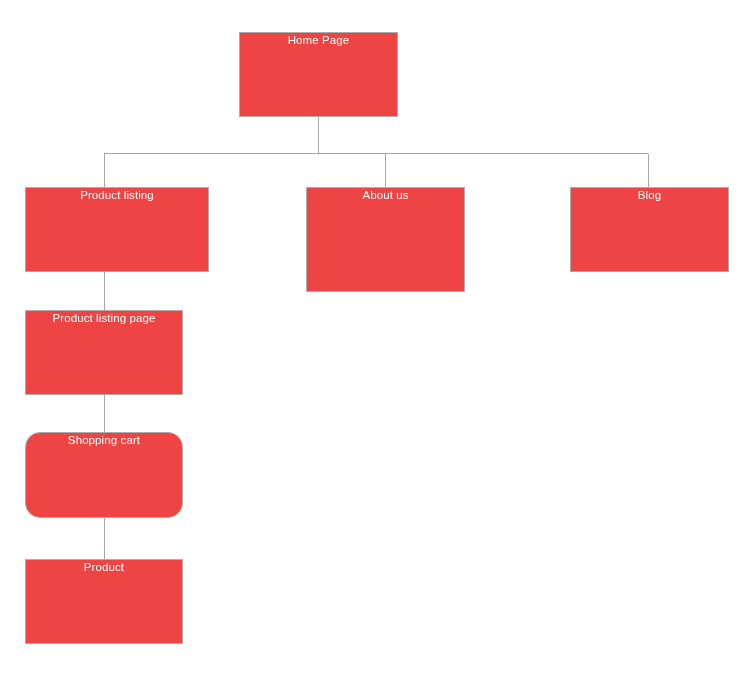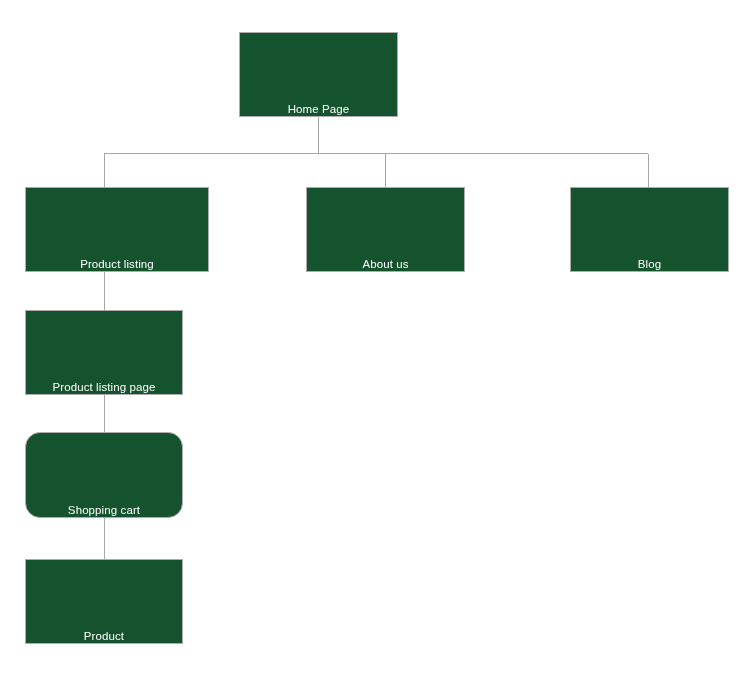--- a/index.html
+++ b/index.html
@@ -25,24 +25,24 @@
     position: absolute;
     left: 0;
     top: 0;
     width: 750px;
     height: 683px;
     z-index: 1;
   }
   .node-box {
     position: absolute;
     box-sizing: border-box;
-    background: #14532d;
+    background: #ef4444;
     border: 1px solid #b0abab;
     display: flex;
-    align-items: flex-end;
+    align-items: flex-start;
     justify-content: center;
     z-index: 2;
   }
   .node-label {
     color: #ffffff;
     font-family: "Liberation Sans", sans-serif;
     font-size: 11.5px;
     line-height: 14px;
     letter-spacing: 0.1px;
     text-align: center;
@@ -77,21 +77,21 @@
   </svg>
 
   <div class="node-box" style="left:239px; top:32px; width:159px; height:85px;">
     <span class="node-label">Home Page</span>
   </div>
 
   <div class="node-box" style="left:25px; top:187px; width:184px; height:85px;">
     <span class="node-label">Product listing</span>
   </div>
 
-  <div class="node-box" style="left:306px; top:187px; width:159px; height:85px;">
+  <div class="node-box" style="left:306px; top:187px; width:159px; height:105px;">
     <span class="node-label">About us</span>
   </div>
 
   <div class="node-box" style="left:570px; top:187px; width:159px; height:85px;">
     <span class="node-label">Blog</span>
   </div>
 
   <div class="node-box" style="left:25px; top:310px; width:158px; height:85px;">
     <span class="node-label">Product listing page</span>
   </div>

